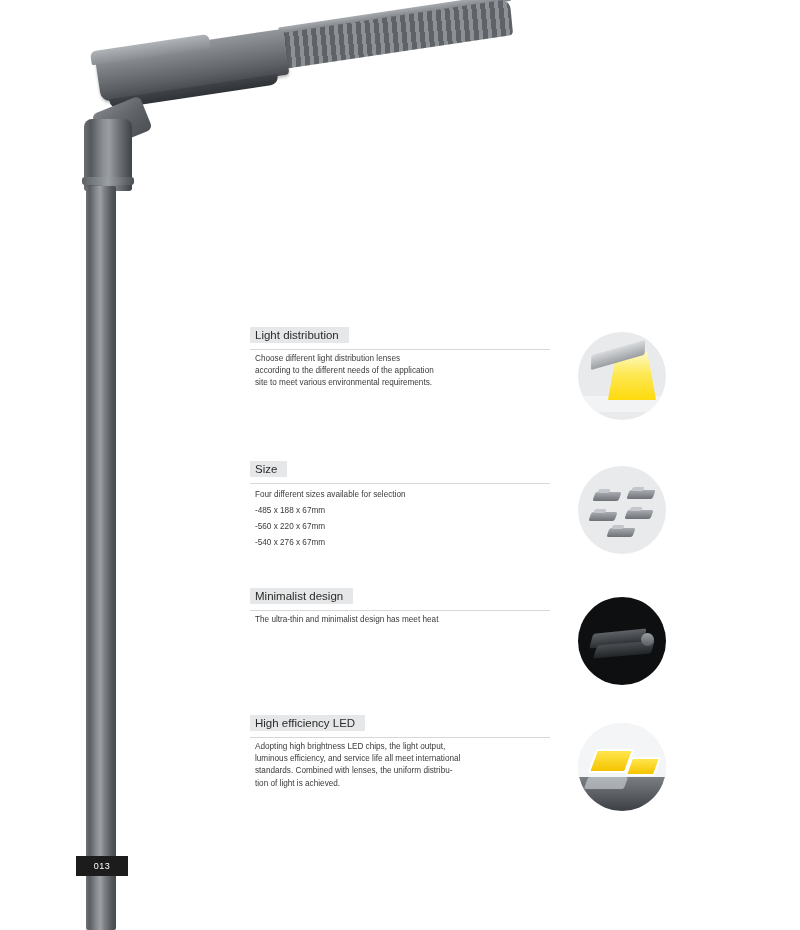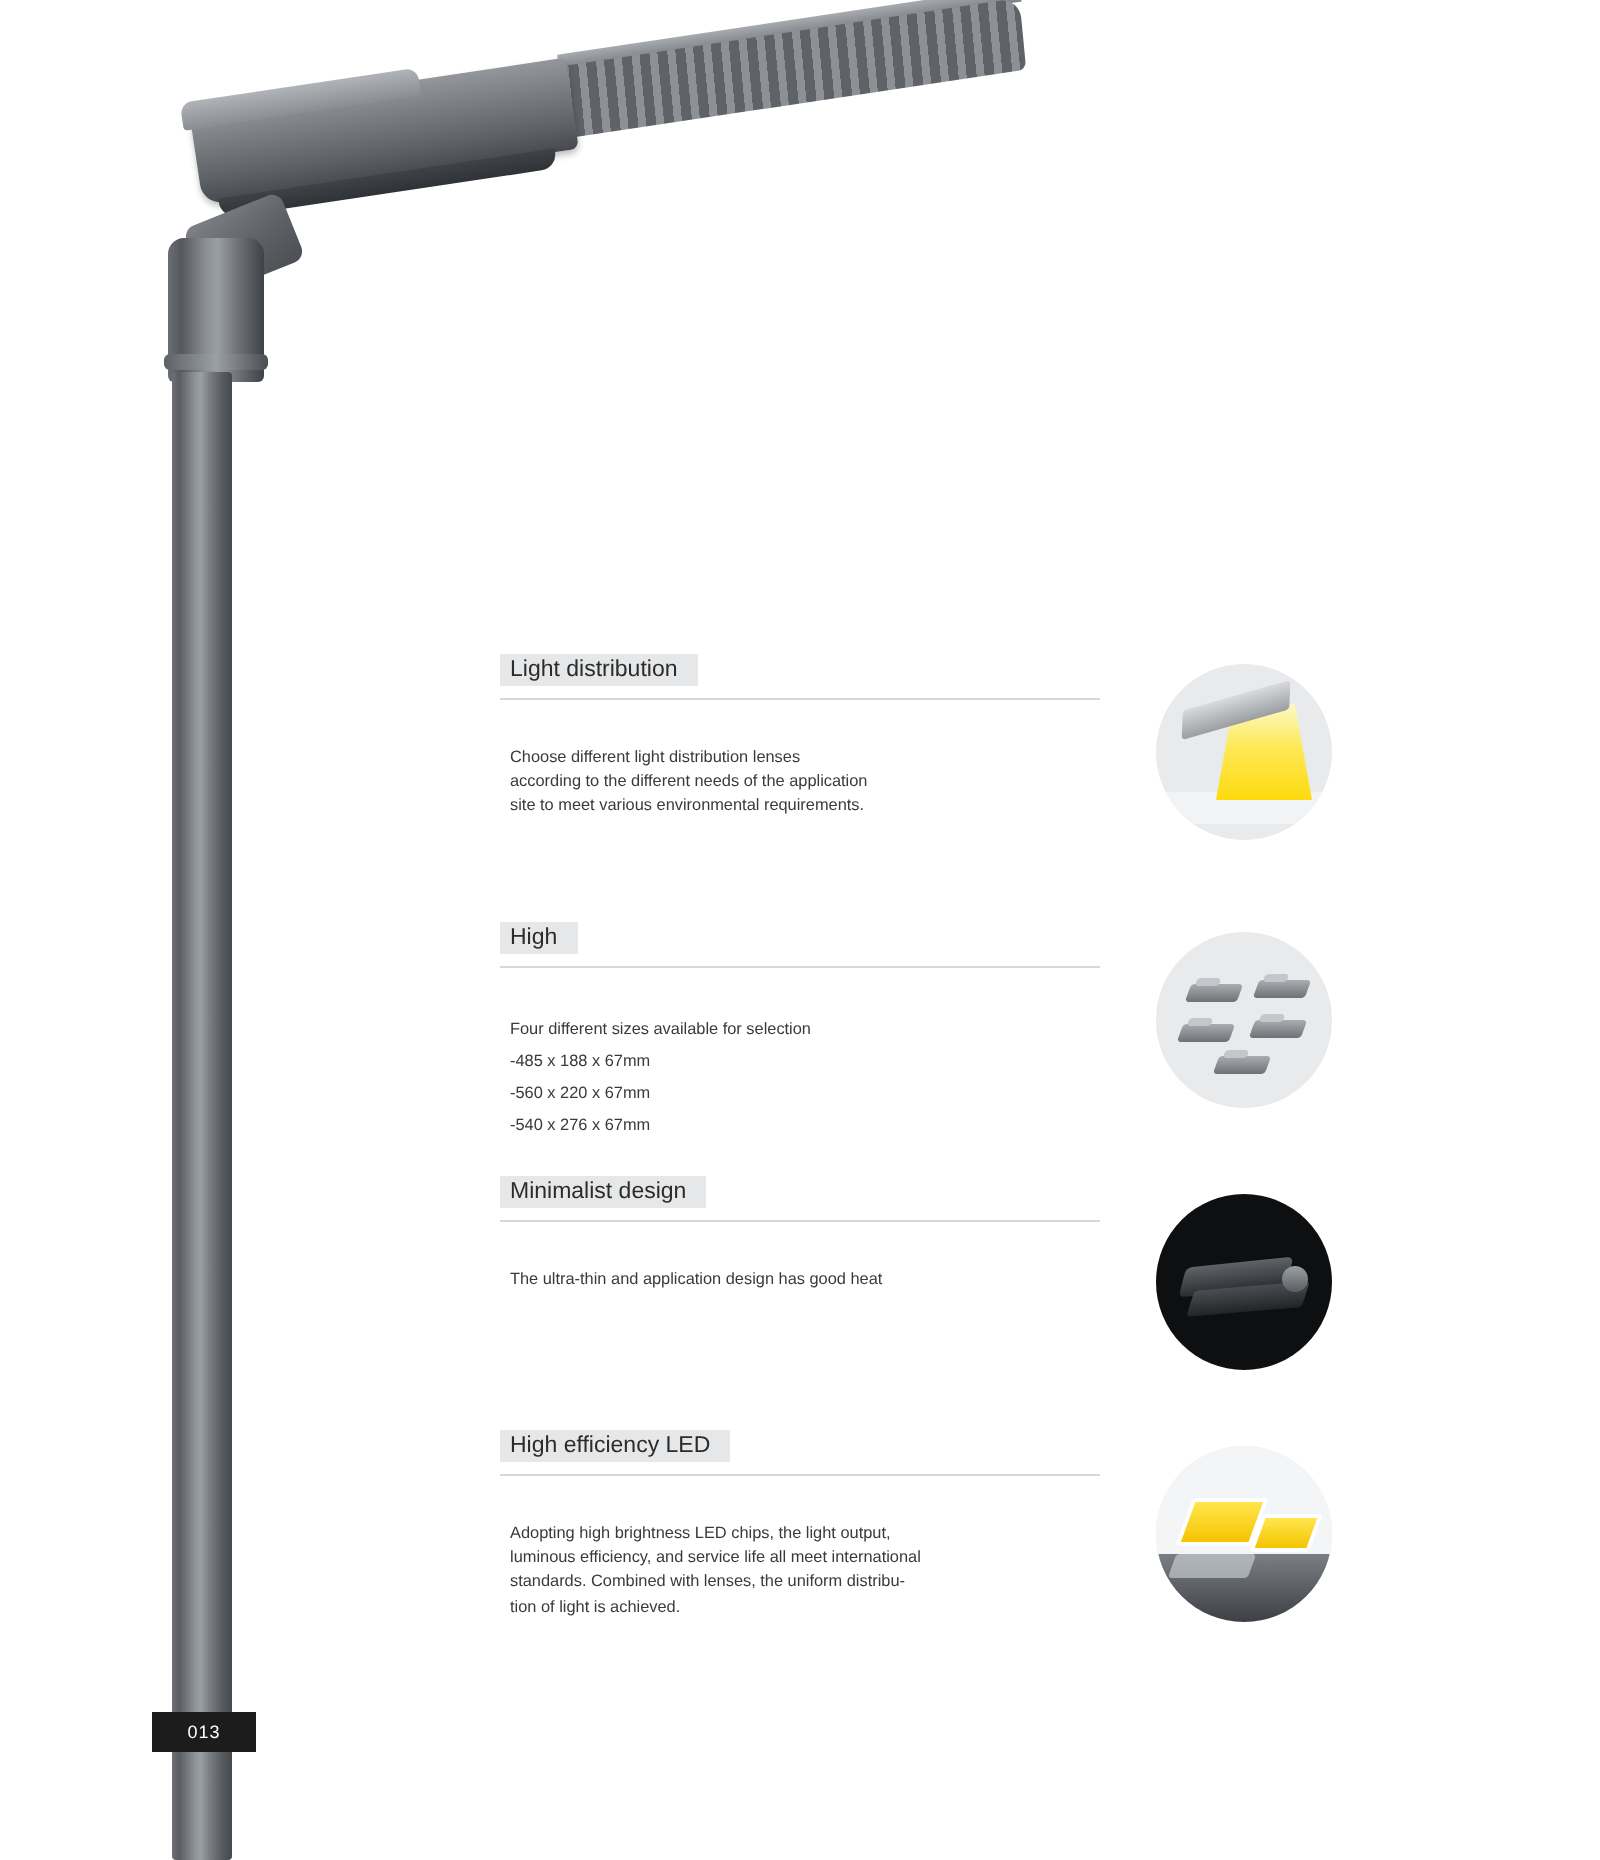--- a/index.html
+++ b/index.html
@@ -176,21 +176,21 @@
   .feature .rule {
     position: absolute;
     left: 0;
     top: 24px;
     width: 300px;
     height: 1px;
     background: #d7d8da;
   }
   .feature .body {
     position: absolute;
-    top: 48px;
+    top: 28px;
     left: 5px;
     width: 260px;
     font-size: 8.2px;
     line-height: 12.2px;
     color: #3a3a3a;
   }
   .feature .body .line {
     white-space: nowrap;
   }
 
@@ -363,21 +363,21 @@
   <div class="thumb" style="left:328px; top:332px;">
     <div class="inner">
       <div class="t1-ground"></div>
       <div class="t1-beam"></div>
       <div class="t1-fixture"></div>
     </div>
   </div>
 
   <div class="feature" style="top:459px;">
     <div class="title-row">
-      <span class="title">High</span>
+      <span class="title">Size</span>
     </div>
     <div class="rule"></div>
     <div class="body" style="line-height:16px;">
       <div class="line">Four different sizes available for selection</div>
       <div class="line">-485 x 188 x 67mm</div>
       <div class="line">-560 x 220 x 67mm</div>
       <div class="line">-540 x 276 x 67mm</div>
     </div>
   </div>
   <div class="thumb" style="left:328px; top:466px;">
@@ -389,21 +389,21 @@
       <div class="mini" style="left:30px; top:62px;"></div>
     </div>
   </div>
 
   <div class="feature" style="top:586px;">
     <div class="title-row">
       <span class="title">Minimalist design</span>
     </div>
     <div class="rule"></div>
     <div class="body">
-      <div class="line">The ultra-thin and application design has good heat</div>
+      <div class="line">The ultra-thin and minimalist design has meet heat</div>
     </div>
   </div>
   <div class="thumb dark" style="left:328px; top:597px;">
     <div class="inner">
       <div class="t3-body"></div>
       <div class="t3-plate"></div>
       <div class="t3-knob"></div>
     </div>
   </div>
 

